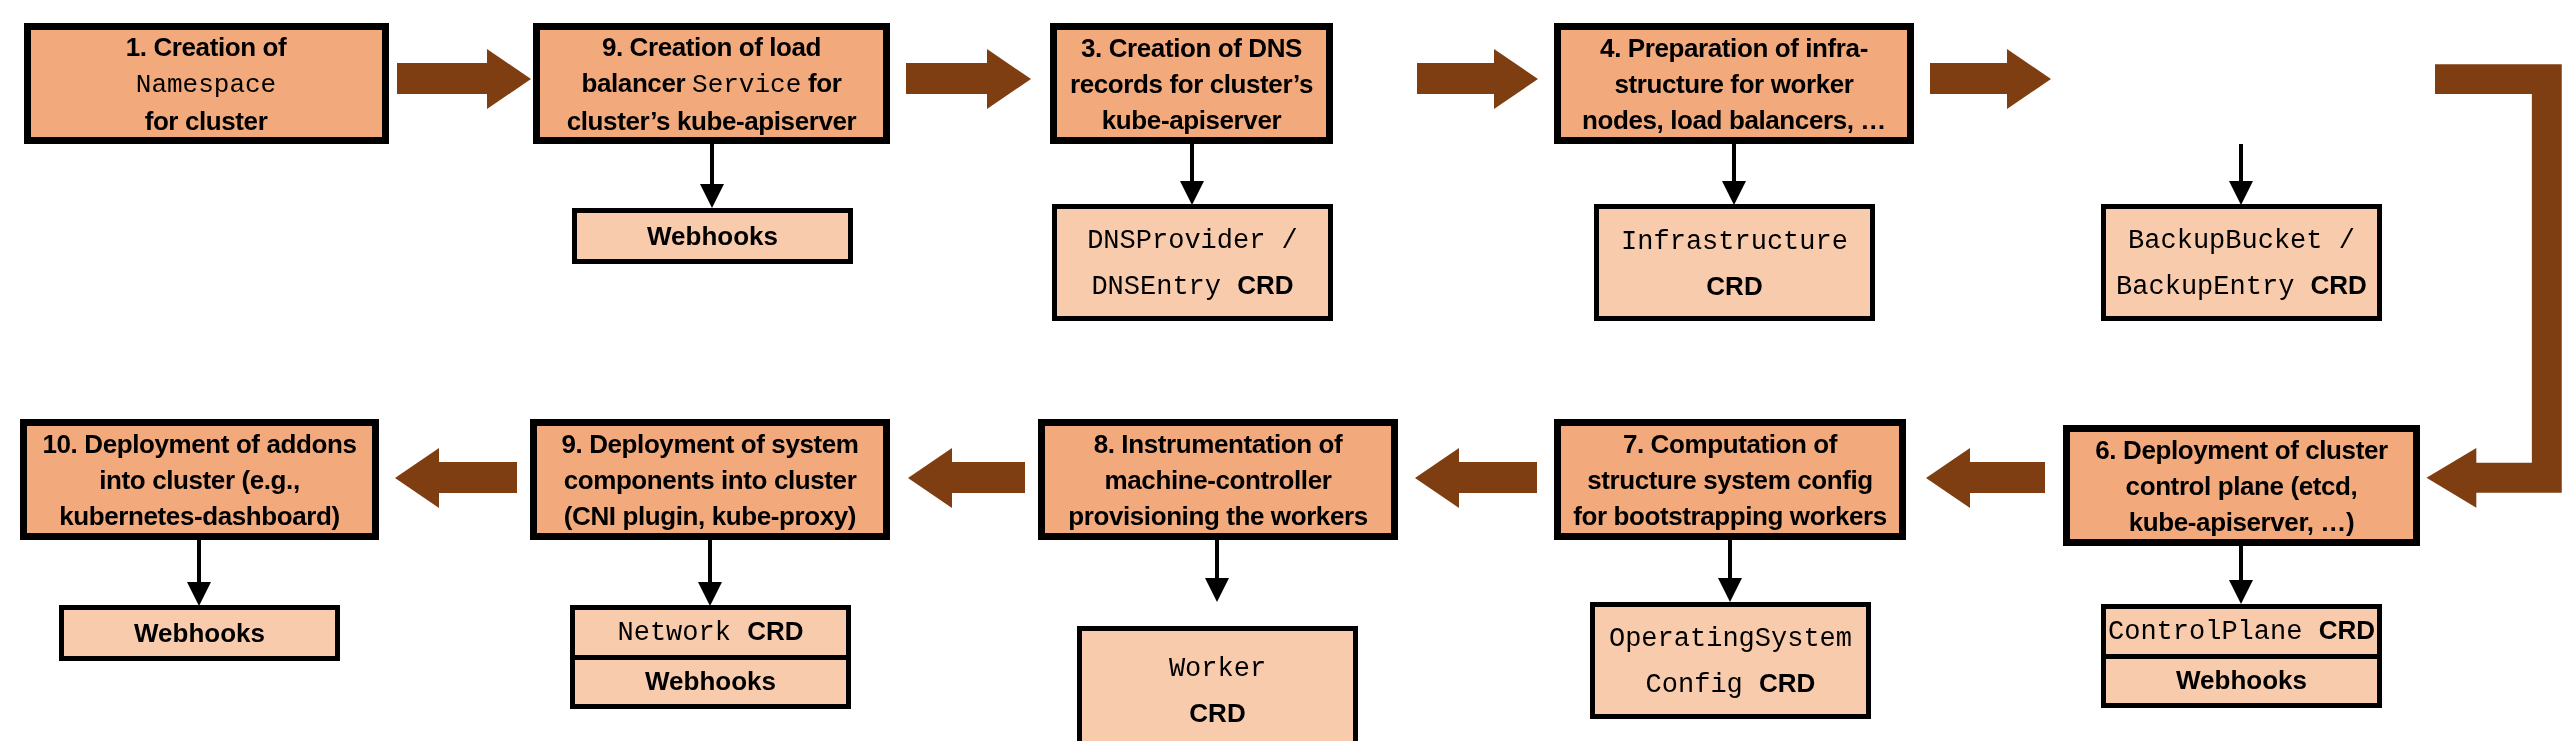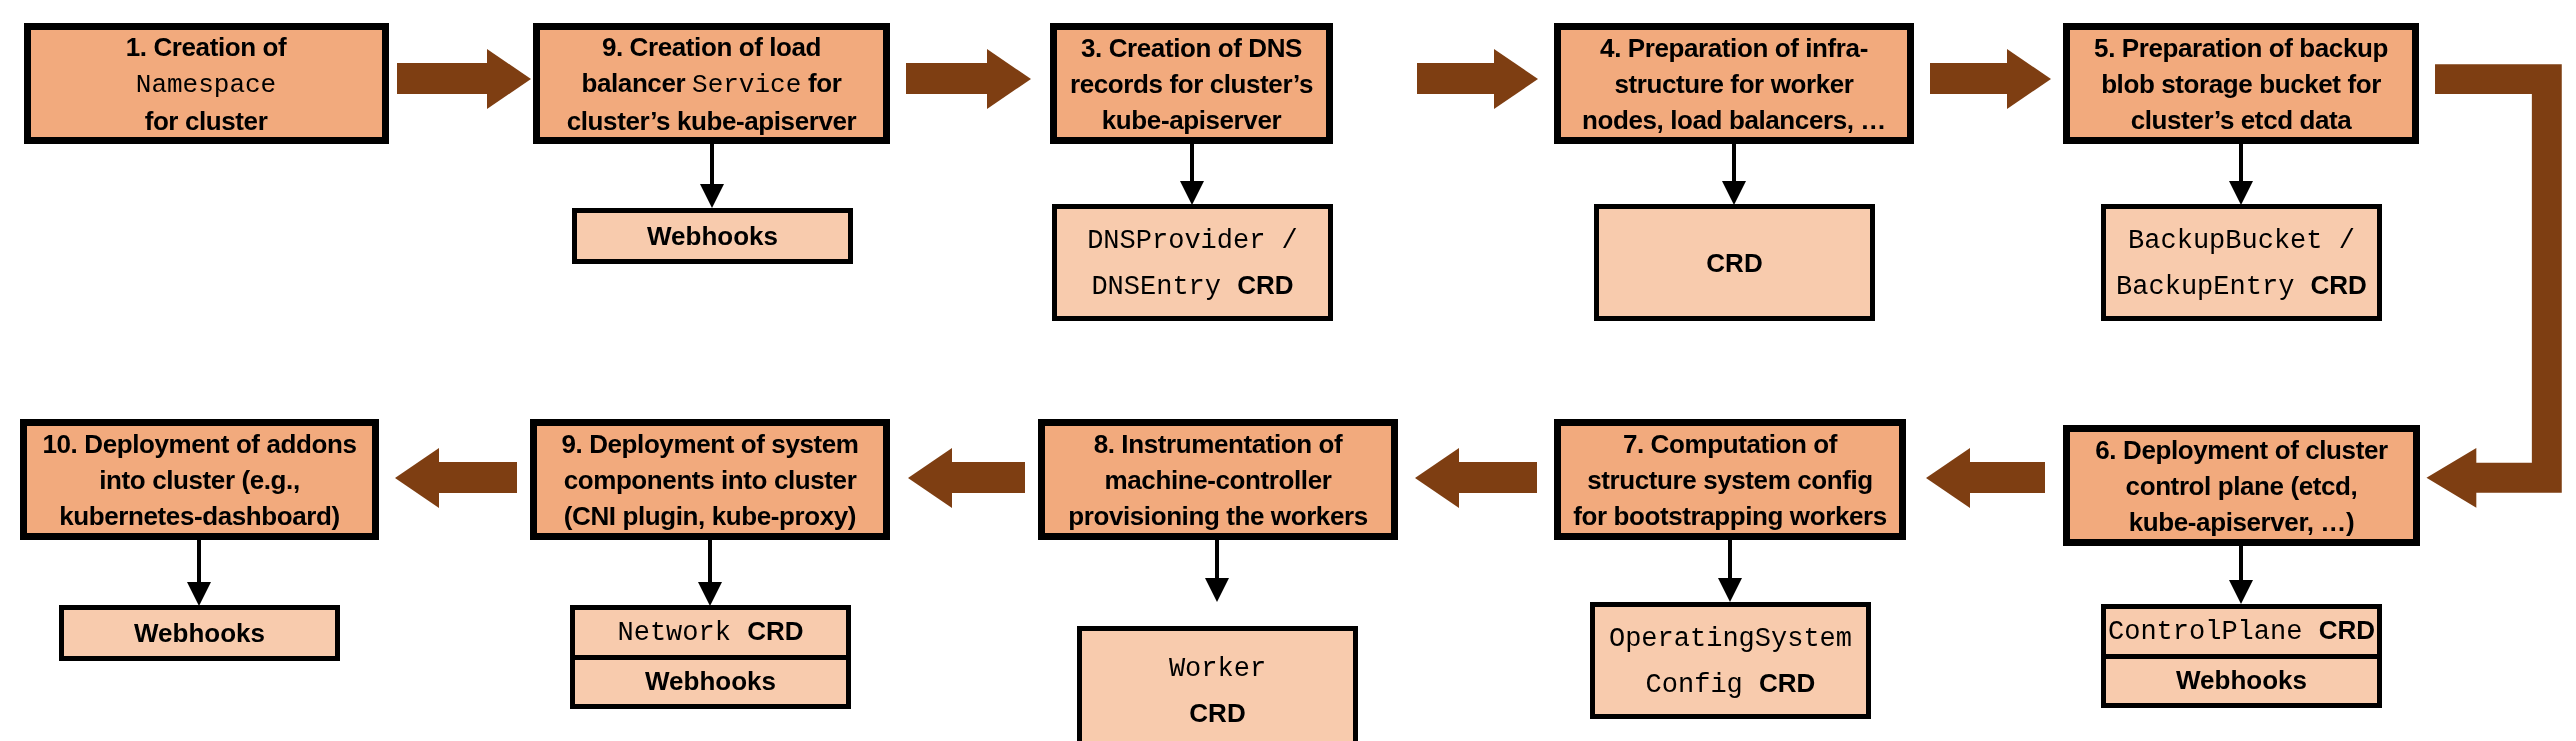--- a/index.html
+++ b/index.html
@@ -122,25 +122,20 @@
   <div class="step s3">
       <div class="line"><span class="seg">3. Creation of DNS</span></div>
       <div class="line"><span class="seg">records for cluster’s</span></div>
       <div class="line"><span class="seg">kube-apiserver</span></div>
     </div>
   <div class="step s4">
       <div class="line"><span class="seg">4. Preparation of infra-</span></div>
       <div class="line"><span class="seg">structure for worker</span></div>
       <div class="line"><span class="seg">nodes, load balancers, …</span></div>
     </div>
-  <div class="step s5">
-      <div class="line"><span class="seg">5. Preparation of backup</span></div>
-      <div class="line"><span class="seg">blob storage bucket for</span></div>
-      <div class="line"><span class="seg">cluster’s etcd data</span></div>
-    </div>
 
   <div class="step s6">
       <div class="line"><span class="seg">6. Deployment of cluster</span></div>
       <div class="line"><span class="seg">control plane (etcd,</span></div>
       <div class="line"><span class="seg">kube-apiserver, …)</span></div>
     </div>
   <div class="step s7">
       <div class="line"><span class="seg">7. Computation of</span></div>
       <div class="line"><span class="seg">structure system config</span></div>
       <div class="line"><span class="seg">for bootstrapping workers</span></div>
@@ -237,20 +232,21 @@
     </div>
 
   <div class="sub w2">
       <div class="line"><span class="seg">Webhooks</span></div>
     </div>
   <div class="sub c3">
       <div class="line"><span class="seg m">DNSProvider /</span></div>
       <div class="line"><span class="seg m">DNSEntry </span><span class="seg">CRD</span></div>
     </div>
   <div class="sub c4">
+      <div class="line"><span class="seg m">Infrastructure</span></div>
       <div class="line"><span class="seg">CRD</span></div>
     </div>
   <div class="sub c5">
       <div class="line"><span class="seg m">BackupBucket /</span></div>
       <div class="line"><span class="seg m">BackupEntry </span><span class="seg">CRD</span></div>
     </div>
 
   <div class="stack st6">
     <div class="cell">
         <div class="line"><span class="seg m">ControlPlane </span><span class="seg">CRD</span></div>

